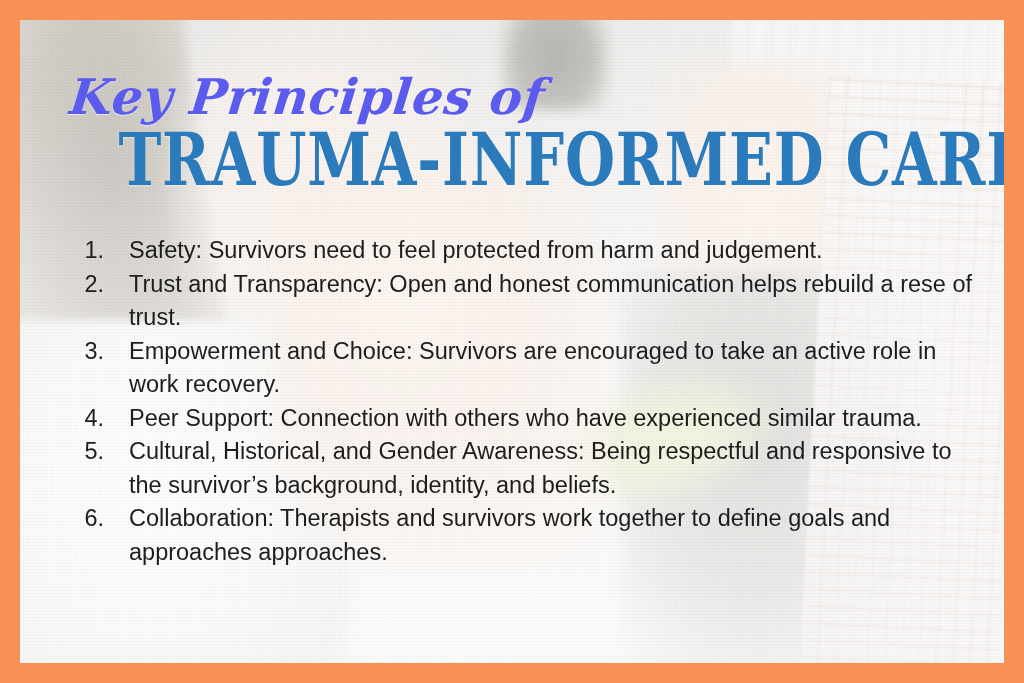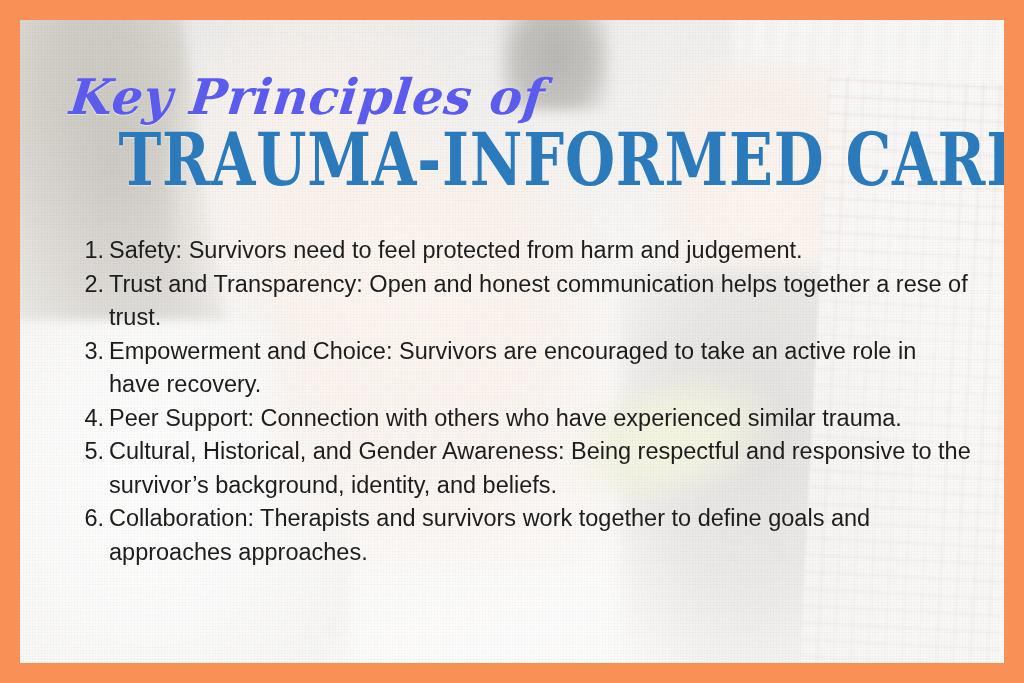--- a/index.html
+++ b/index.html
@@ -168,21 +168,21 @@
     display:flex;
     align-items:flex-start;
     column-gap:5px;
   }
   .num {
     flex:0 0 auto;
     width:22px;
     text-align:right;
     white-space:nowrap;
   }
-  .body { flex:1 1 auto; }
+  .body { flex:1 1 auto;margin-left:20px; }
 </style>
 </head>
 <body>
 
 <div id="poster">
   <div id="canvas">
 
     <div class="photo">
       <div class="bg-base"></div>
       <div class="bg-hair-l"></div>
@@ -204,25 +204,25 @@
       <div class="main-title">TRAUMA-INFORMED CARE</div>
     </div>
 
     <ol class="list">
         <li class="item">
           <span class="num">1.</span>
           <span class="body">Safety: Survivors need to feel protected from harm and judgement.</span>
         </li>
         <li class="item">
           <span class="num">2.</span>
-          <span class="body">Trust and Transparency: Open and honest communication helps together a rese of trust.</span>
+          <span class="body">Trust and Transparency: Open and honest communication helps rebuild a rese of trust.</span>
         </li>
         <li class="item">
           <span class="num">3.</span>
-          <span class="body">Empowerment and Choice: Survivors are encouraged to take an active role in have recovery.</span>
+          <span class="body">Empowerment and Choice: Survivors are encouraged to take an active role in work recovery.</span>
         </li>
         <li class="item">
           <span class="num">4.</span>
           <span class="body">Peer Support: Connection with others who have experienced similar trauma.</span>
         </li>
         <li class="item">
           <span class="num">5.</span>
           <span class="body">Cultural, Historical, and Gender Awareness: Being respectful and responsive to the survivor’s background, identity, and beliefs.</span>
         </li>
         <li class="item">

